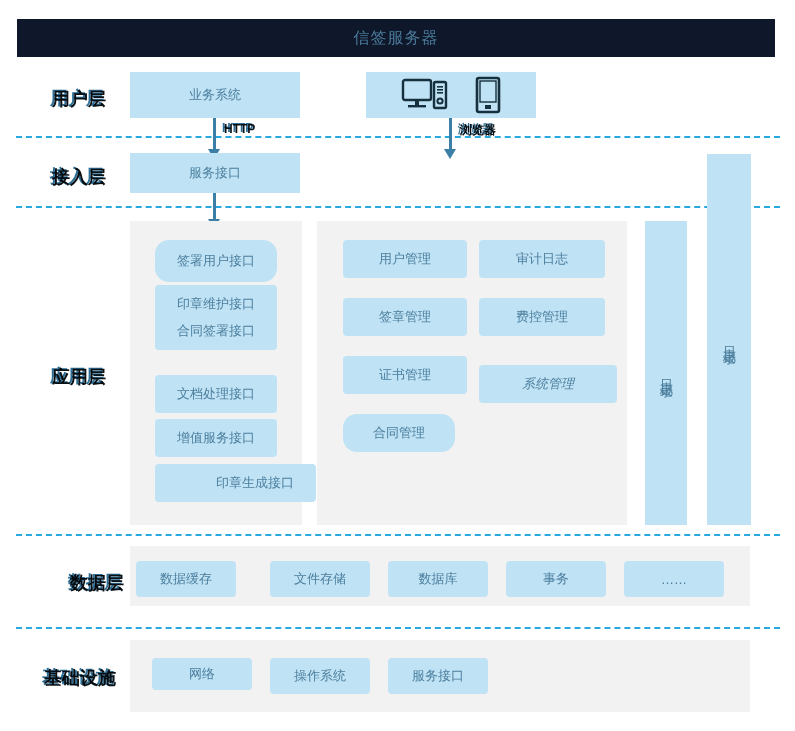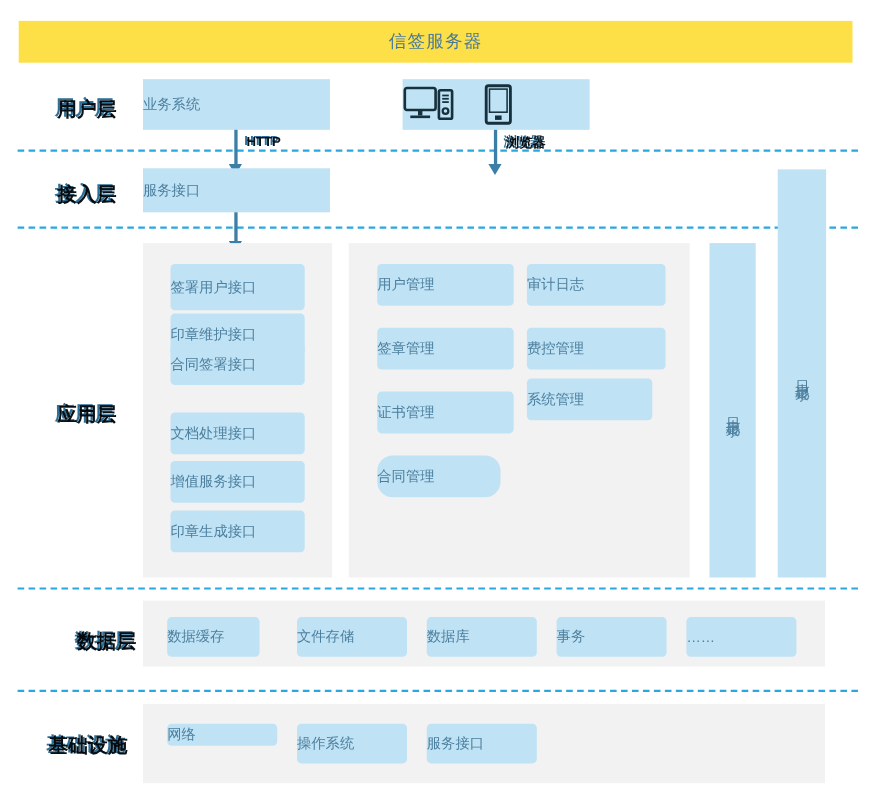--- a/index.html
+++ b/index.html
@@ -18,21 +18,21 @@
     overflow: hidden;
   }
 
   
   .titlebar {
     position: absolute;
     left: 17px;
     top: 19px;
     width: 758px;
     height: 38px;
-    background: #fde047;
+    background: #0f172a;
     display: flex;
     align-items: center;
     justify-content: center;
   }
   .titlebar-text {
     font-size: 16px;
     color: #4a7a99;
     letter-spacing: 1px;
   }
 
@@ -61,20 +61,21 @@
     color: #0b1114;
     mix-blend-mode: multiply;
   }
 
   
   .bluebox {
     position: absolute;
     background: #bfe2f5;
     display: flex;
     align-items: center;
+    justify-content: center;
     font-size: 13px;
     color: #4c7f9e;
   }
   .bluebox.rounded { border-radius: 4px; }
 
   
   .panel {
     position: absolute;
     background: #f2f2f2;
   }
@@ -213,36 +214,36 @@
   <div class="bluebox" style="left:130px; top:153px; width:170px; height:40px;">
     <span>服务接口</span>
   </div>
 
   <div class="arrow-line" style="left:213px; top:193px; height:28px;"></div>
   <div class="arrow-head" style="left:208px; top:219px;"></div>
 
   <div class="panel" style="left:130px; top:221px; width:172px; height:304px;"></div>
   <div class="panel" style="left:317px; top:221px; width:310px; height:304px;"></div>
 
-  <div class="bluebox rounded" style="left:155px; top:240px; width:122px; height:42px;">
+  <div class="bluebox rounded" style="left:155px; top:240px; width:122px; height:42px;border-radius:14px;">
     <span>签署用户接口</span>
   </div>
   <div class="bluebox rounded" style="left:155px; top:285px; width:122px; height:38px;">
     <span>印章维护接口</span>
   </div>
   <div class="bluebox rounded" style="left:155px; top:312px; width:122px; height:38px;">
     <span>合同签署接口</span>
   </div>
   <div class="bluebox rounded" style="left:155px; top:375px; width:122px; height:38px;">
     <span>文档处理接口</span>
   </div>
   <div class="bluebox rounded" style="left:155px; top:419px; width:122px; height:38px;">
     <span>增值服务接口</span>
   </div>
-  <div class="bluebox rounded" style="left:155px; top:464px; width:122px; height:38px;">
+  <div class="bluebox rounded" style="left:155px; top:464px; width:122px; height:38px;padding-left:39px;">
     <span>印章生成接口</span>
   </div>
 
   <div class="bluebox rounded" style="left:343px; top:240px; width:124px; height:38px;">
     <span>用户管理</span>
   </div>
   <div class="bluebox rounded" style="left:343px; top:298px; width:124px; height:38px;">
     <span>签章管理</span>
   </div>
   <div class="bluebox rounded" style="left:343px; top:356px; width:124px; height:38px;">
@@ -251,50 +252,50 @@
   <div class="bluebox rounded" style="left:343px; top:414px; width:112px; height:38px;border-radius:14px;">
     <span>合同管理</span>
   </div>
 
   <div class="bluebox rounded" style="left:479px; top:240px; width:126px; height:38px;">
     <span>审计日志</span>
   </div>
   <div class="bluebox rounded" style="left:479px; top:298px; width:126px; height:38px;">
     <span>费控管理</span>
   </div>
-  <div class="bluebox rounded" style="left:479px; top:344px; width:114px; height:38px;">
+  <div class="bluebox rounded" style="left:479px; top:365px; width:138px; height:38px;font-style:italic;">
     <span>系统管理</span>
   </div>
 
   <div class="vcol" style="left:645px; top:221px; width:42px; height:304px;">
     <span>日志记录</span>
   </div>
   <div class="vcol" style="left:707px; top:154px; width:44px; height:371px;">
     <span>日志记录</span>
   </div>
 
   <div class="panel" style="left:130px; top:546px; width:620px; height:60px;"></div>
-  <div class="bluebox rounded" style="left:152px; top:561px; width:84px; height:36px;">
+  <div class="bluebox rounded" style="left:136px; top:561px; width:100px; height:36px;">
     <span>数据缓存</span>
   </div>
   <div class="bluebox rounded" style="left:270px; top:561px; width:100px; height:36px;">
     <span>文件存储</span>
   </div>
   <div class="bluebox rounded" style="left:388px; top:561px; width:100px; height:36px;">
     <span>数据库</span>
   </div>
   <div class="bluebox rounded" style="left:506px; top:561px; width:100px; height:36px;">
     <span>事务</span>
   </div>
   <div class="bluebox rounded" style="left:624px; top:561px; width:100px; height:36px;">
     <span>……</span>
   </div>
 
   <div class="panel" style="left:130px; top:640px; width:620px; height:72px;"></div>
-  <div class="bluebox rounded" style="left:152px; top:658px; width:100px; height:20px;">
+  <div class="bluebox rounded" style="left:152px; top:658px; width:100px; height:32px;">
     <span>网络</span>
   </div>
   <div class="bluebox rounded" style="left:270px; top:658px; width:100px; height:36px;">
     <span>操作系统</span>
   </div>
   <div class="bluebox rounded" style="left:388px; top:658px; width:100px; height:36px;">
     <span>服务接口</span>
   </div>
 
 </div>

